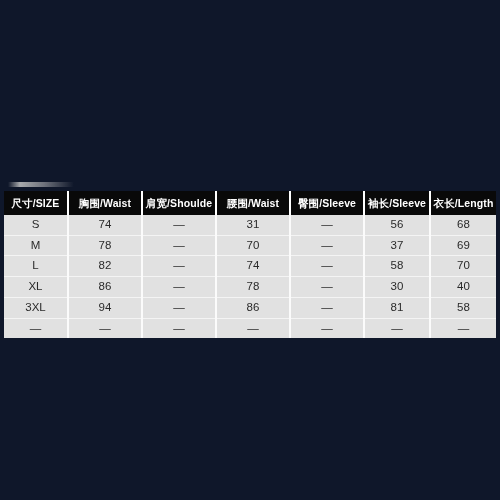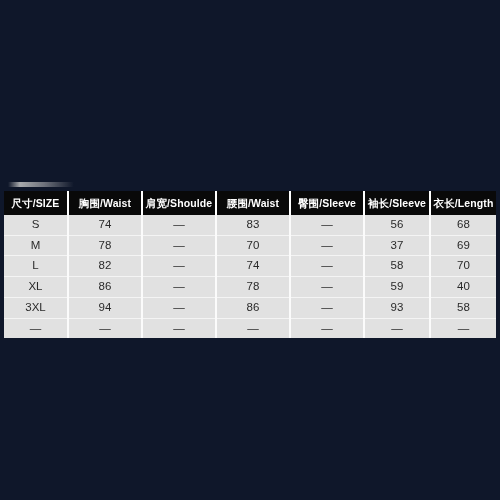--- a/index.html
+++ b/index.html
@@ -135,21 +135,21 @@
           <th>臀围/Sleeve</th>
           <th>袖长/Sleeve</th>
           <th>衣长/Length</th>
         </tr>
       </thead>
       <tbody id="size-table-body">
           <tr>
             <td>S</td>
             <td>74</td>
             <td class="dash-cell">—</td>
-            <td>83</td>
+            <td>31</td>
             <td class="dash-cell">—</td>
             <td>56</td>
             <td>68</td>
           </tr>
           <tr>
             <td>M</td>
             <td>78</td>
             <td class="dash-cell">—</td>
             <td>70</td>
             <td class="dash-cell">—</td>
@@ -164,30 +164,30 @@
             <td class="dash-cell">—</td>
             <td>58</td>
             <td>70</td>
           </tr>
           <tr>
             <td>XL</td>
             <td>86</td>
             <td class="dash-cell">—</td>
             <td>78</td>
             <td class="dash-cell">—</td>
-            <td>59</td>
+            <td>30</td>
             <td>40</td>
           </tr>
           <tr>
             <td>3XL</td>
             <td>94</td>
             <td class="dash-cell">—</td>
             <td>86</td>
             <td class="dash-cell">—</td>
-            <td>93</td>
+            <td>81</td>
             <td>58</td>
           </tr>
           <tr>
             <td class="dash-cell">—</td>
             <td class="dash-cell">—</td>
             <td class="dash-cell">—</td>
             <td class="dash-cell">—</td>
             <td class="dash-cell">—</td>
             <td class="dash-cell">—</td>
             <td class="dash-cell">—</td>

